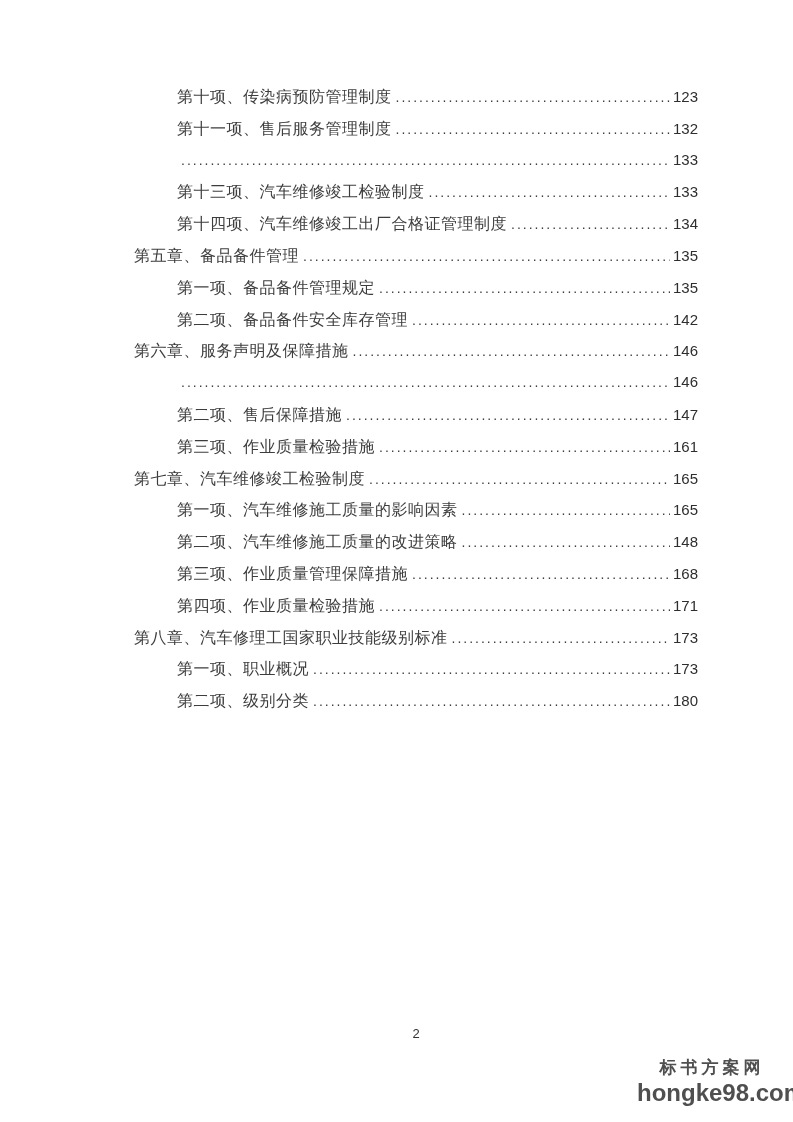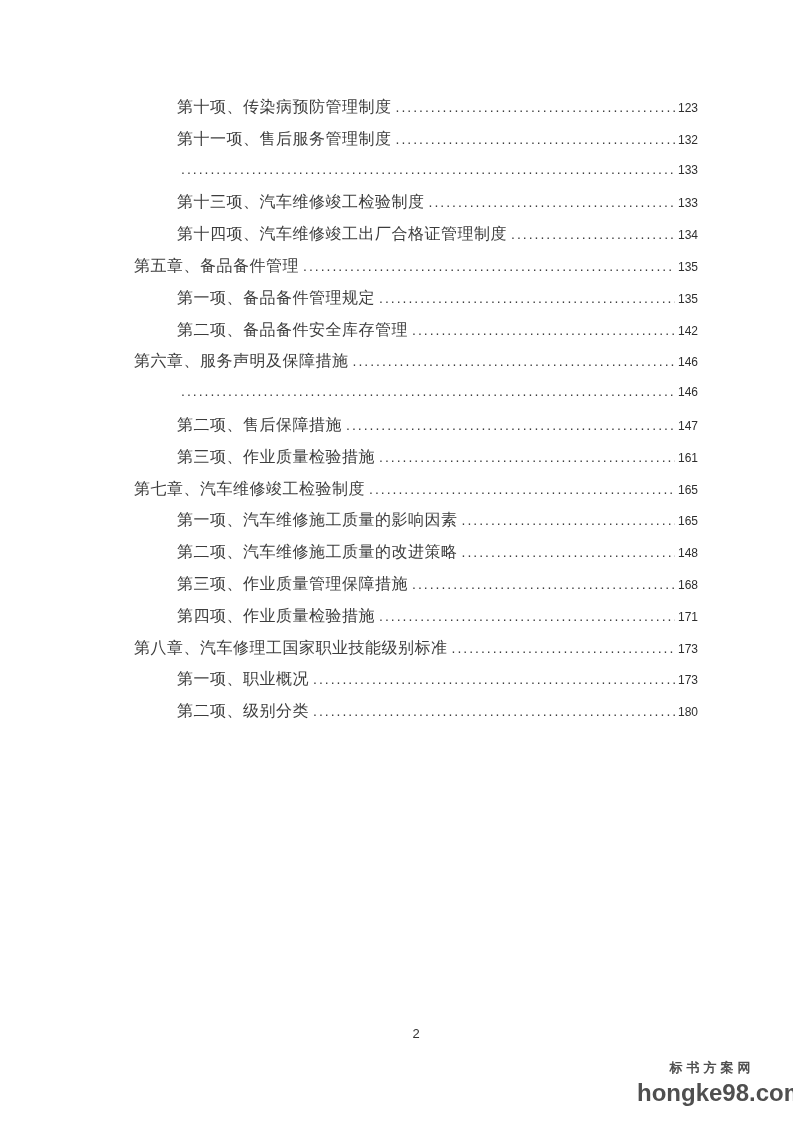--- a/index.html
+++ b/index.html
@@ -16,21 +16,21 @@
   }
   .sheet {
     position: absolute;
     inset: 0;
     background: #ffffff;
   }
   
   .toc {
     position: absolute;
     left: 134px;
-    top: 97px;
+    top: 87px;
     width: 564px;
   }
   .toc-row {
     display: flex;
     align-items: baseline;
     height: 31.8px;
     font-size: 16px;
     color: #3d3d3d;
   }
   .toc-row.level-2 {
@@ -47,21 +47,21 @@
     white-space: nowrap;
     font-family: "Liberation Sans", "DejaVu Sans", sans-serif;
     font-size: 14px;
     letter-spacing: 2px;
     margin: 0 3px 0 4px;
     color: #3d3d3d;
   }
   .toc-page {
     white-space: nowrap;
     font-family: "Liberation Sans", "DejaVu Sans", sans-serif;
-    font-size: 12px;
+    font-size: 15px;
     color: #2e2e2e;
   }
   
   .footer {
     position: absolute;
     left: 134px;
     width: 564px;
     top: 1026px;
     text-align: center;
     font-size: 13px;
@@ -72,21 +72,21 @@
   .watermark {
     position: absolute;
     right: 6px;
     top: 1057px;
     width: 150px;
     text-align: center;
     color: #4f4f4f;
     font-family: "Liberation Sans", "DejaVu Sans", sans-serif;
   }
   .wm-name {
-    font-size: 13px;
+    font-size: 17px;
     font-weight: 700;
     letter-spacing: 4px;
     line-height: 22px;
   }
   .wm-url {
     font-size: 24px;
     font-weight: 700;
     line-height: 28px;
     letter-spacing: 0px;
   }

